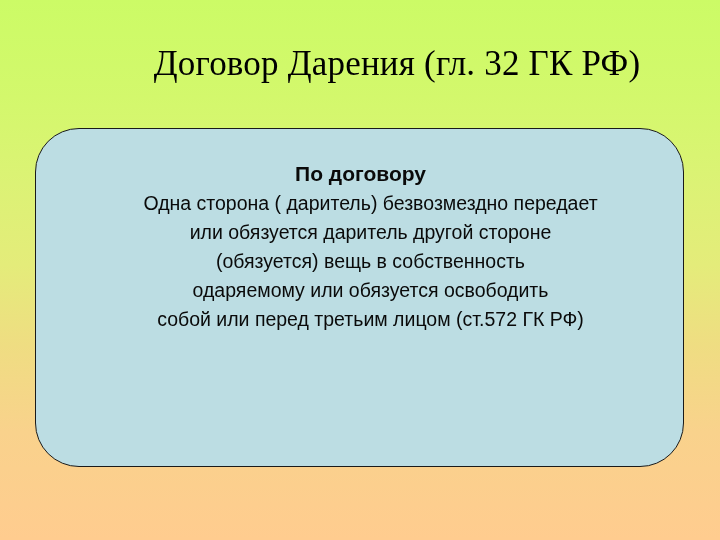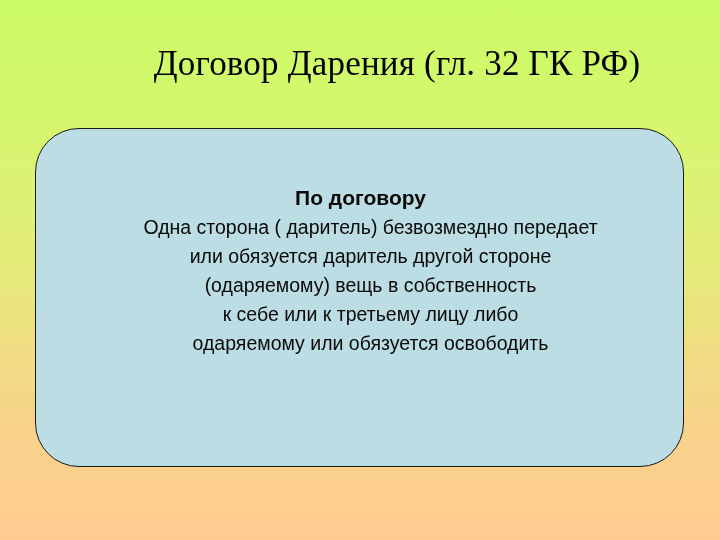--- a/index.html
+++ b/index.html
@@ -57,21 +57,21 @@
     height: 339px;
     box-sizing: border-box;
     background: #bcdde3;
     border: 1.5px solid #1a1a1a;
     border-radius: 44px;
   }
 
   #content-text {
     position: absolute;
     left: 0;
-    top: 54px;
+    top: 30px;
     width: 649px;
     text-align: center;
     color: #0a0a0a;
   }
 
   .heading-line {
     font-size: 21px;
     font-weight: bold;
     line-height: 30px;
     white-space: nowrap;
@@ -94,25 +94,25 @@
 
   <div id="content-box">
     <div id="content-text">
 
       <div class="heading-line">По договору</div>
 
       <div class="body-line">Одна сторона ( даритель) безвозмездно передает</div>
 
       <div class="body-line">или обязуется даритель другой стороне</div>
 
-      <div class="body-line">(одаряемому) вещь в собственность</div>
+      <div class="body-line">(обязуется) вещь в собственность</div>
 
 
-      <div class="body-line">к себе или к третьему лицу либо</div>
 
       <div class="body-line">одаряемому или обязуется освободить</div>
 
 
+      <div class="body-line">собой или перед третьим лицом (ст.572 ГК РФ)</div>
 
     </div>
   </div>
 
 </div>
 
 </body></html>

